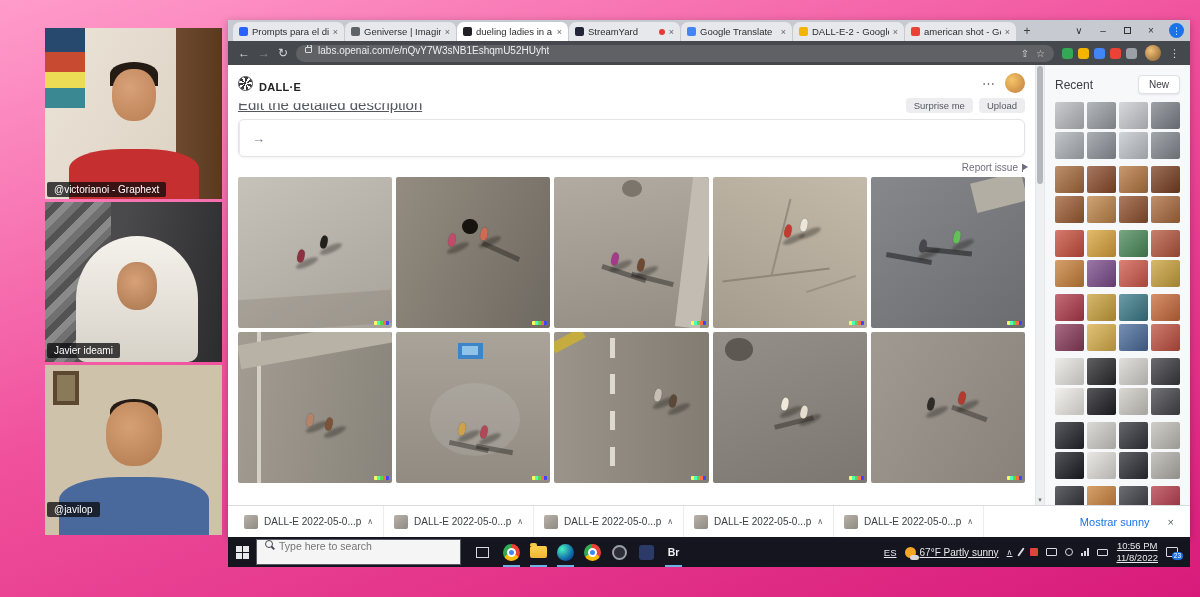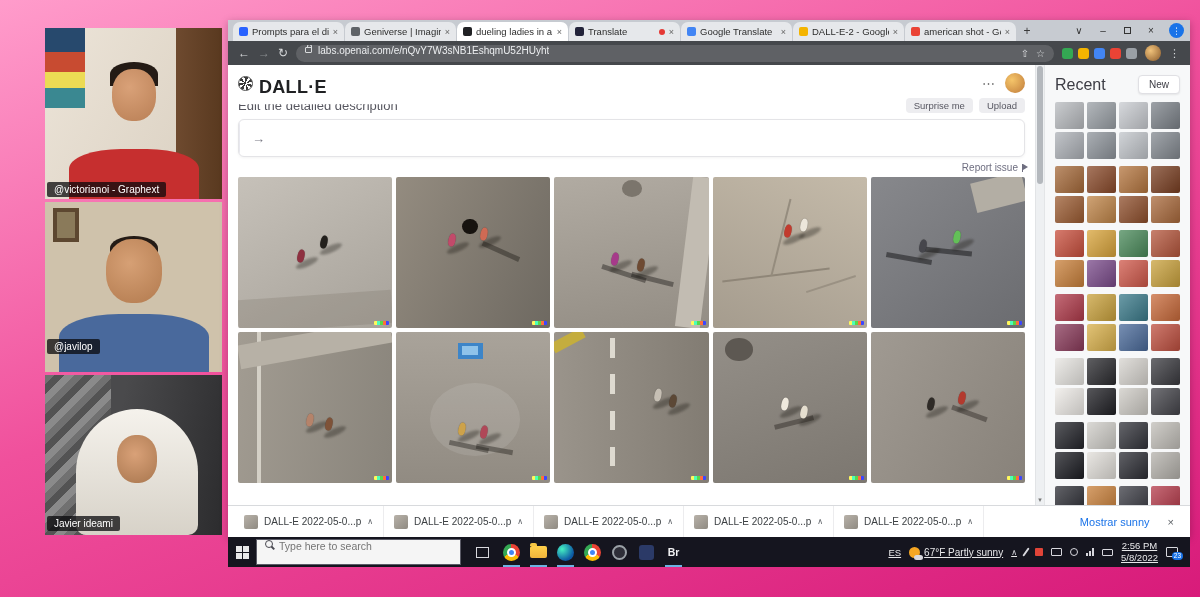--- a/index.html
+++ b/index.html
@@ -65,26 +65,26 @@
   #addr .addr-right{margin-left:auto;display:flex;gap:7px;align-items:center;color:#d8dadc;font-size:10px;}
   #ext-icons{display:flex;gap:5px;align-items:center;}
   .ext-dot{width:11px;height:11px;border-radius:3px;}
   .tb-avatar{width:16px;height:16px;border-radius:50%;background:radial-gradient(circle at 35% 35%,#f0c27b,#8a5a2b);}
   .menu-dots{color:#d8dadc;font-size:11px;}
 
   #content{display:flex;height:440px;}
   #main{flex:1;background:#fff;padding:2px 10px 0;min-width:0;}
   .page-head{display:flex;align-items:center;height:32px;gap:6px;}
   .pinwheel{width:15px;height:15px;border-radius:50%;background:repeating-conic-gradient(#3b3b3b 0 25deg,#fff 25deg 50deg);border:1px solid #555;}
-  .brand{font-weight:bold;font-size:18px;color:#202123;letter-spacing:.3px;margin-top:8px;}
+  .brand{font-weight:bold;font-size:11px;color:#202123;letter-spacing:.3px;margin-top:8px;}
   .head-right{margin-left:auto;display:flex;align-items:center;gap:10px;}
   .dots{color:#555;font-size:13px;}
   .pavatar{width:20px;height:20px;border-radius:50%;background:radial-gradient(circle at 35% 35%,#f5c56a,#c07b3a);}
   .edit-row{display:flex;align-items:flex-end;height:14px;}
-  .edit-label{font-size:13px;color:#56565f;clip-path:inset(42% 0 0 0);}
+  .edit-label{font-size:15px;color:#56565f;clip-path:inset(42% 0 0 0);text-decoration:underline;}
   .chips{margin-left:auto;display:flex;gap:6px;padding-left:8px;}
   .chip{font-size:9.5px;color:#565660;background:#ededf0;border:none;border-radius:4px;padding:2px 8px;font-family:inherit;}
   .prompt-box{margin-top:6px;height:38px;border:1px solid #e4e4e7;border-radius:6px;box-shadow:0 1px 3px rgba(0,0,0,.05);
     display:flex;align-items:stretch;overflow:hidden;background:#fff;}
   .prompt-input{flex:1;border:none;outline:none;padding:0 12px;font-size:12.5px;color:#35353f;font-family:inherit;background:transparent;}
   .submit{width:38px;border-left:1px solid #e8e8ee;display:flex;align-items:center;justify-content:center;color:#7a7a85;font-size:13px;}
   .report-row{display:flex;justify-content:flex-end;align-items:center;gap:4px;margin:5px 2px 4px;font-size:10px;color:#6e6e80;}
   .flag{width:1px;height:8px;background:#6e6e80;position:relative;}
   .flag::before{content:"";position:absolute;left:1px;top:0;width:0;height:0;
     border-top:3px solid transparent;border-bottom:3px solid transparent;border-left:5px solid #6e6e80;}
@@ -97,21 +97,21 @@
     transform:translate(-50%,-50%) rotate(-24deg);filter:blur(1px);}
   .sig{position:absolute;right:3px;bottom:3px;width:15px;height:4px;border-radius:1px;
     background:linear-gradient(90deg,#fff95b 0 20%,#4dfdba 0 40%,#59d849 0 60%,#ff6e3c 0 80%,#3c46ff 0 100%);}
 
   #vscroll{width:9px;background:#eef0f2;border-left:1px solid #e2e4e6;position:relative;flex:none;}
   #vthumb{position:absolute;left:1px;right:1px;top:1px;height:118px;background:#b4b8bd;border-radius:4px;}
   #vdown{position:absolute;bottom:0;left:0;right:0;height:10px;font-size:7px;color:#777;text-align:center;line-height:10px;}
 
   #sidebar{width:146px;background:#f7f8f9;border-left:1px solid #e3e5e7;padding:10px 10px 0;flex:none;overflow:hidden;}
   #sidebar-head{display:flex;align-items:center;justify-content:space-between;margin-bottom:8px;}
-  #recent-title{font-size:16px;color:#3c3c44;}
+  #recent-title{font-size:12px;color:#3c3c44;}
   #new-btn{font-size:10px;color:#3c3c44;background:#fff;border:1px solid #e0e0e4;border-radius:4px;
     padding:3px 10px;box-shadow:0 1px 2px rgba(0,0,0,.08);font-family:inherit;}
   .thumb-group{display:grid;grid-template-columns:repeat(4,1fr);gap:3px;margin-bottom:7px;}
   .thumb{height:27px;border-radius:2px;background-image:linear-gradient(135deg,rgba(255,255,255,.25),rgba(0,0,0,.2));}
 
   #dlbar{height:32px;background:#fff;border-top:1px solid #d8dadd;display:flex;align-items:center;padding:0 6px;}
   #dl-items{display:flex;height:100%;align-items:center;}
   .dl-item{display:flex;align-items:center;gap:6px;padding:0 10px;border-right:1px solid #ececee;
     font-size:10px;color:#3c4043;width:150px;height:100%;}
   .dl-thumb{width:14px;height:14px;border-radius:2px;background:linear-gradient(140deg,#b8b2a9,#8f8a82);flex:none;}
@@ -169,34 +169,34 @@
 
   <div id="webcams">
     <div class="cam cam1">
       <div class="paint"></div>
       <div class="wardrobe"></div>
       <div class="shirt"></div>
       <div class="hair"></div>
       <div class="head"></div>
       <span class="cam-label">@victorianoi - Graphext</span>
     </div>
+    <div class="cam cam3">
+      <div class="pattern"></div>
+      <div class="hood">
+        <div class="face3"></div>
+      </div>
+      <span class="cam-label">Javier ideami</span>
+    </div>
     <div class="cam cam2">
       <div class="frame"></div>
       <div class="shirt shirt2"></div>
       <div class="hair"></div>
       <div class="head head2"></div>
       <span class="cam-label">@javilop</span>
     </div>
-    <div class="cam cam3">
-      <div class="pattern"></div>
-      <div class="hood">
-        <div class="face3"></div>
-      </div>
-      <span class="cam-label">Javier ideami</span>
-    </div>
   </div>
 
   <div id="browser">
     <div id="tabstrip">
       <div id="tabs" style="display:flex;align-items:flex-end;">
           <div class="tab">
             <span class="favicon" style="background: rgb(41, 98, 255);"></span>
             <span class="tab-title">Prompts para el direc</span>
             <span class="tab-close">×</span>
           </div>
@@ -205,21 +205,21 @@
             <span class="tab-title">Geniverse | Imagine, t</span>
             <span class="tab-close">×</span>
           </div>
           <div class="tab active">
             <span class="favicon" style="background: rgb(32, 33, 36);"></span>
             <span class="tab-title">dueling ladies in a str</span>
             <span class="tab-close">×</span>
           </div>
           <div class="tab">
             <span class="favicon" style="background: rgb(35, 35, 58);"></span>
-            <span class="tab-title">Translate</span>
+            <span class="tab-title">StreamYard</span>
             <span class="rec-dot"></span>
             <span class="tab-close">×</span>
           </div>
           <div class="tab">
             <span class="favicon" style="background: rgb(66, 133, 244);"></span>
             <span class="tab-title">Google Translate</span>
             <span class="tab-close">×</span>
           </div>
           <div class="tab">
             <span class="favicon" style="background: rgb(244, 180, 0);"></span>
@@ -553,22 +553,22 @@
       <span class="red-sq"></span>
       <span class="disp"></span>
       <span class="dot-ic"></span>
       <span class="bars">
           <i style="height:3px"></i>
           <i style="height:5px"></i>
           <i style="height:8px"></i>
         </span>
       <span class="kb"></span>
       <span class="clock">
-        <div>2:56 PM</div>
-        <div>5/8/2022</div>
+        <div>10:56 PM</div>
+        <div>11/8/2022</div>
       </span>
       <span class="ac">
         <span class="badge">23</span>
       </span>
     </div>
   </div>
 
   <div id="cursor"></div>
 </div>
 

